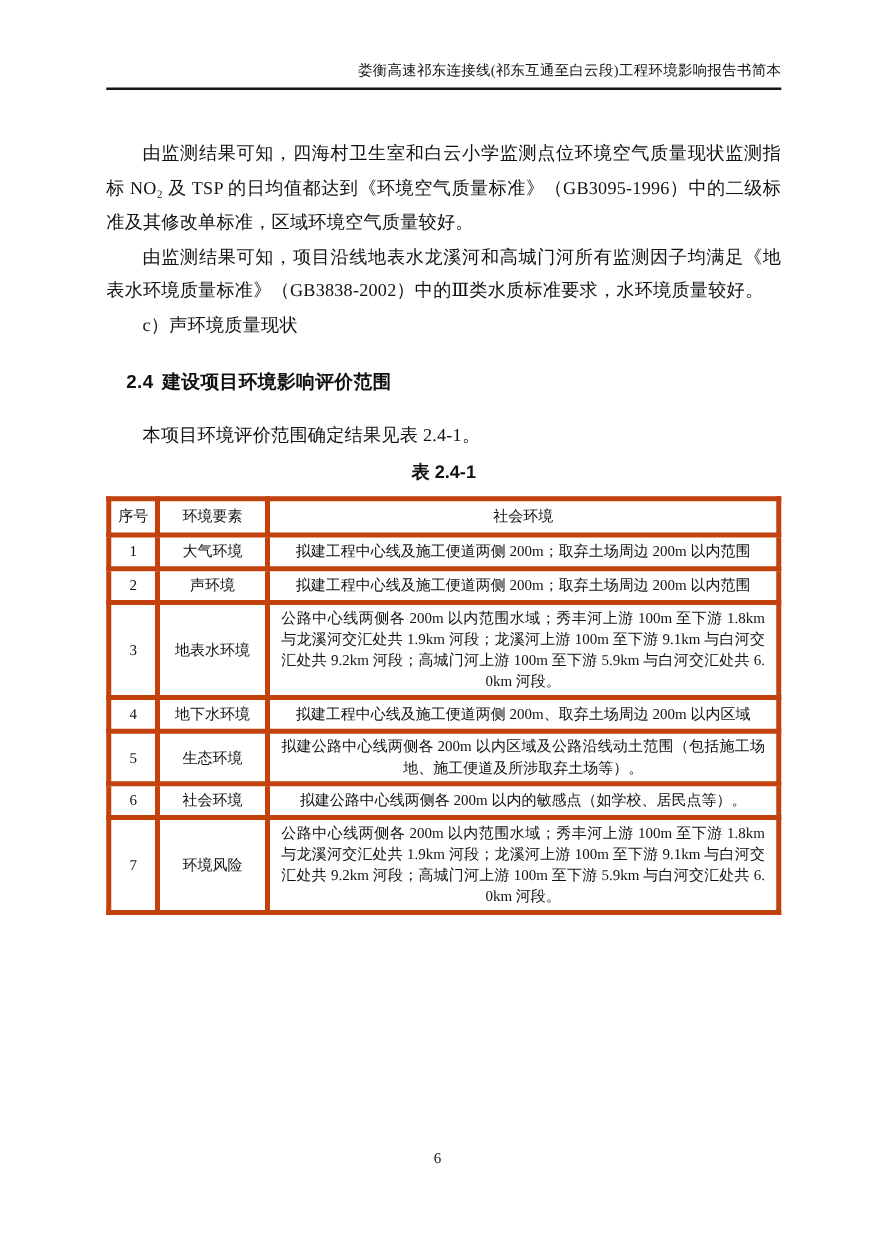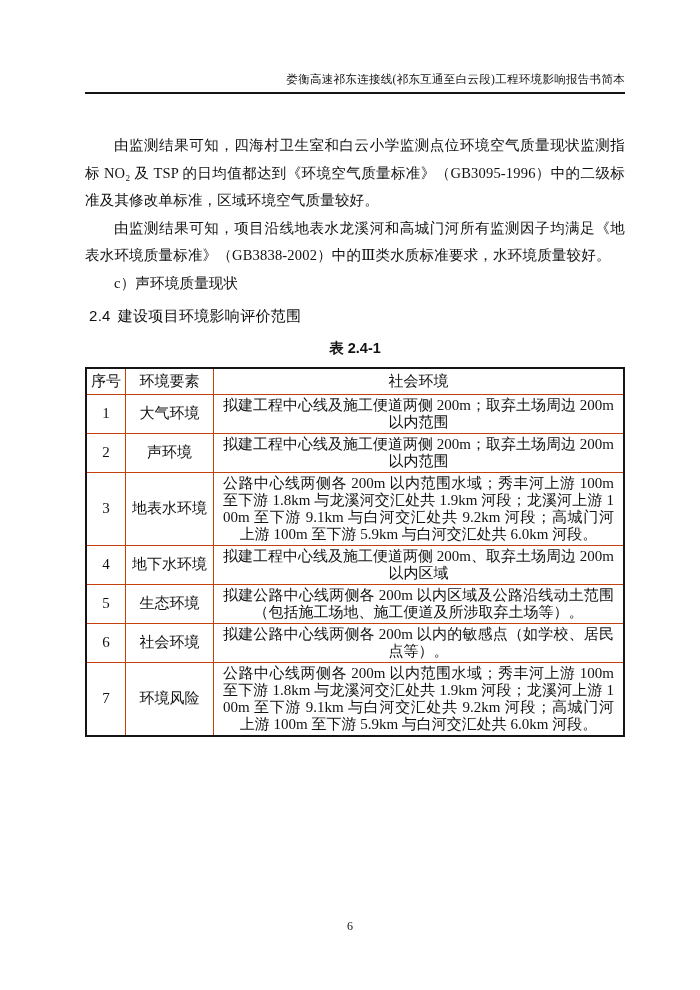--- a/index.html
+++ b/index.html
@@ -8,21 +8,21 @@
     width: 700px;
     height: 990px;
     background: #ffffff;
     color: #111;
     font-family: "Liberation Serif", "DejaVu Serif", serif;
     overflow: hidden;
     box-sizing: border-box;
   }
   .page-header {
     margin: 0 75px 0 85px;
-    padding-top: 72px;
+    padding-top: 50px;
     padding-bottom: 5px;
     border-bottom: 2px solid #151515;
     text-align: right;
     font-size: 11.5px;
     line-height: 15px;
     letter-spacing: 0.3px;
   }
   .page-main {
     margin: 0 75px 0 85px;
     padding-top: 38px;
@@ -36,23 +36,23 @@
     letter-spacing: 0.2px;
   }
   .subhead {
     margin: 0;
     font-size: 14.5px;
     line-height: 27.6px;
     text-indent: 2em;
     letter-spacing: 0.2px;
   }
   .section-heading {
-    margin: 4px;
+    margin: 16px;
     font-family: "Liberation Sans", "DejaVu Sans", sans-serif;
-    font-weight: normal;
+    font-weight: bold;
     font-size: 15px;
     line-height: 28px;
     letter-spacing: 0.3px;
   }
   .section-heading .sec-num { margin-right: 7px; }
   .table-caption {
     display: flex;
     justify-content: center;
     font-family: "Liberation Sans", "DejaVu Sans", sans-serif;
     font-weight: bold;
@@ -61,22 +61,22 @@
     margin-top: 1px;
   }
   table.scope-table {
     width: 100%;
     border-collapse: collapse;
     margin-top: 5px;
     border: 2px solid #151515;
     table-layout: fixed;
   }
   .scope-table th, .scope-table td {
-    border: 1px solid #c2410c;
-    font-size: 15px;
+    border: 4px solid #c2410c;
+    font-size: 12px;
     font-weight: normal;
     line-height: 17px;
     padding: 3px 4px;
     color: #111;
     word-break: break-all;
   }
   .scope-table th { text-align: center; padding: 4px 2px; }
   .scope-table td.col-no, .scope-table td.col-factor { text-align: center; }
   .scope-table td.col-scope {
     text-align: justify;
@@ -104,20 +104,21 @@
 
   <div class="page-main">
     <p class="para">由监测结果可知，四海村卫生室和白云小学监测点位环境空气质量现状监测指标 NO₂ 及 TSP 的日均值都达到《环境空气质量标准》（GB3095-1996）中的二级标准及其修改单标准，区域环境空气质量较好。</p>
     <p class="para">由监测结果可知，项目沿线地表水龙溪河和高城门河所有监测因子均满足《地表水环境质量标准》（GB3838-2002）中的Ⅲ类水质标准要求，水环境质量较好。</p>
     <p class="subhead">c）声环境质量现状</p>
 
     <h2 class="section-heading">
       <span class="sec-num">2.4</span><span>建设项目环境影响评价范围</span>
     </h2>
 
+    <p class="para">本项目环境评价范围确定结果见表 2.4-1。</p>
 
     <div class="table-caption">
       <span>表 2.4-1</span>
     </div>
 
     <table class="scope-table">
       <colgroup>
         <col style="width:7.3%">
         <col style="width:16.4%">
         <col style="width:76.3%">

